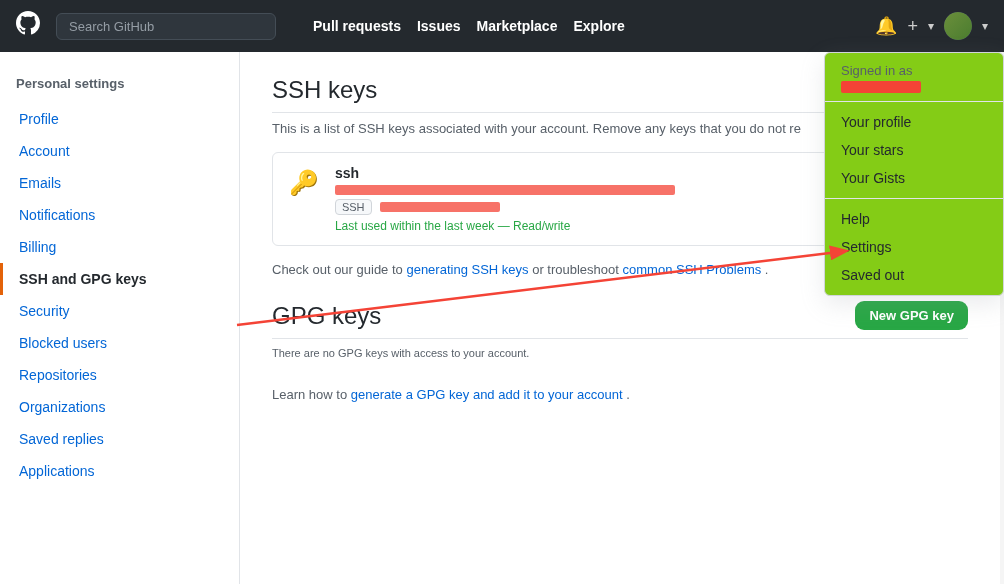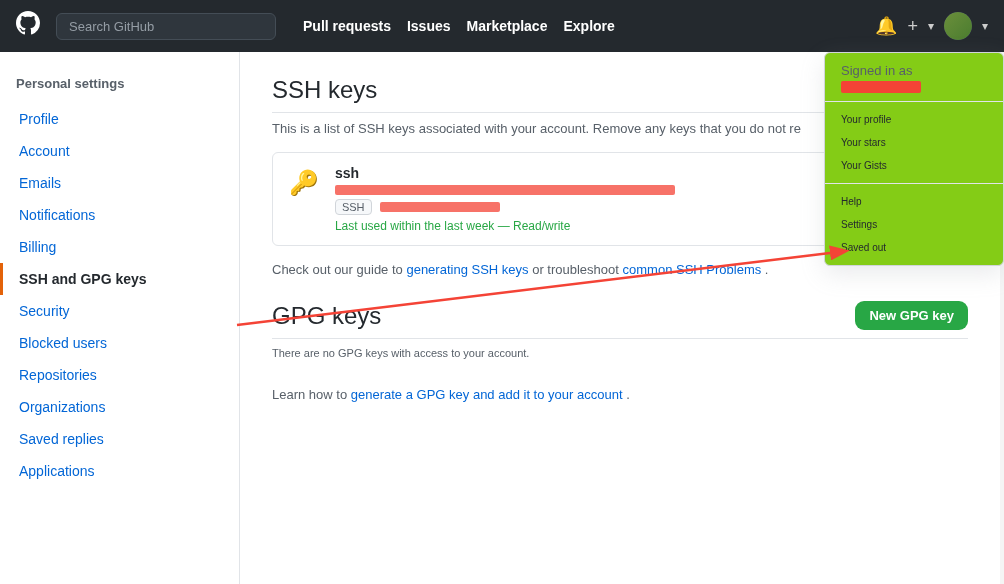--- a/index.html
+++ b/index.html
@@ -28,21 +28,21 @@
       color: #959da5;
       padding: 5px 12px;
       width: 220px;
       font-size: 13px;
       outline: none;
     }
     .topnav-search::placeholder { color: #959da5; }
     .topnav-links {
       display: flex;
       gap: 16px;
-      margin-left: 11px;
+      margin-left: 21px;
     }
     .topnav-link {
       color: #fff;
       text-decoration: none;
       font-size: 14px;
       font-weight: 600;
     }
     .topnav-right {
       margin-left: auto;
       display: flex;
@@ -97,21 +97,21 @@
     .dropdown-section {
       padding: 6px 0;
       border-bottom: 1px solid #e1e4e8;
     }
     .dropdown-section:last-child { border-bottom: none; }
     .dropdown-item {
       display: block;
       padding: 6px 16px;
       color: #24292e;
       text-decoration: none;
-      font-size: 10px;
+      font-size: 14px;
       cursor: pointer;
     }
     .dropdown-item.settings-item {
       position: relative;
     }
 
     
     .page-layout {
       display: flex;
       min-height: calc(100vh - 52px);

